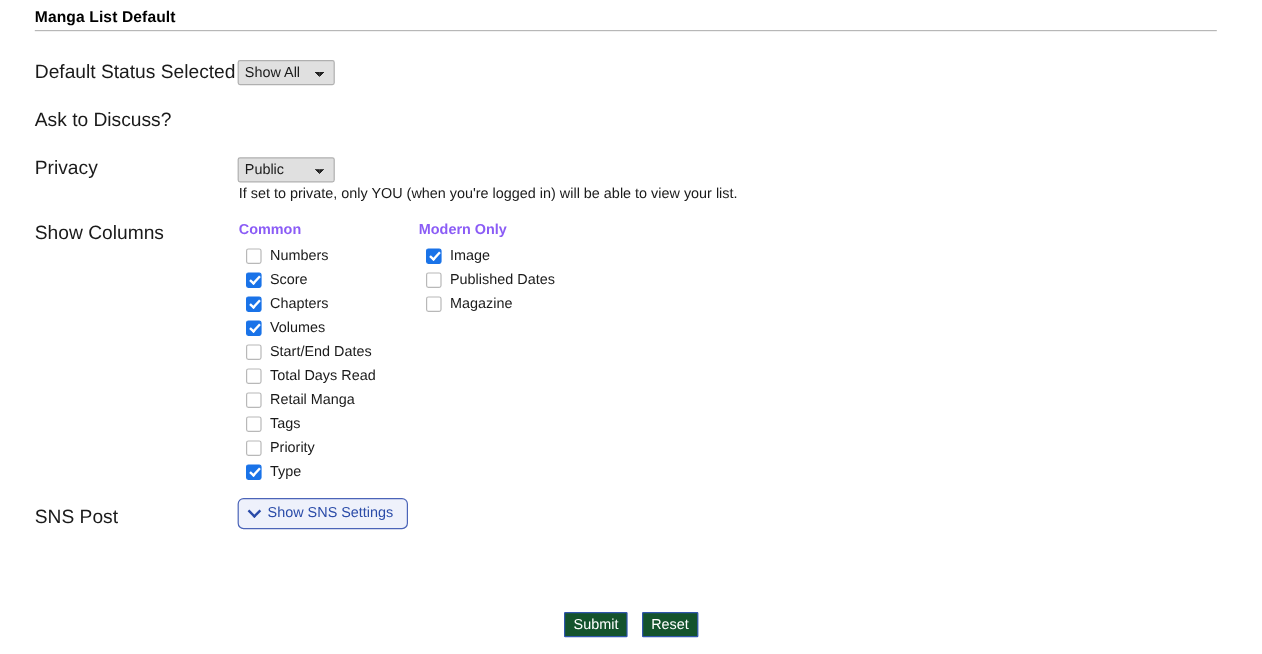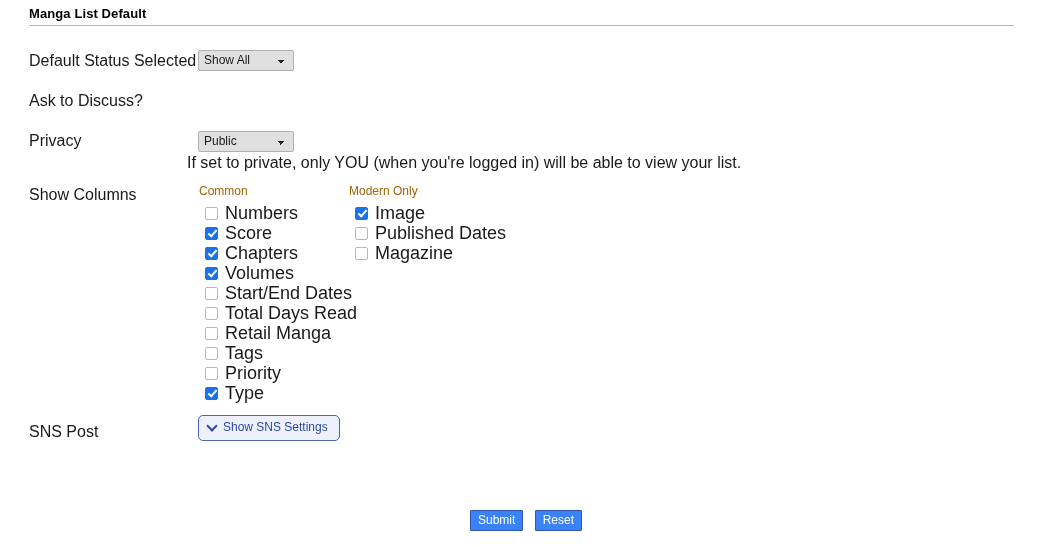--- a/index.html
+++ b/index.html
@@ -76,53 +76,53 @@
     background-image:
       linear-gradient(45deg, transparent 50%, #222 50%),
       linear-gradient(135deg, #222 50%, transparent 50%);
     background-position:
       calc(100% - 12px) 9px,
       calc(100% - 8px) 9px;
     background-size: 4px 4px, 4px 4px;
     background-repeat: no-repeat;
     box-sizing: border-box;
   }
-  select.sel-small { width: 96px; }
+  select.sel-small { width: 81px; }
   select.sel-wide  { width: 371px; }
 
   .hint {
     position: absolute;
-    left: 187px;
-    font-size: 16px;
+    left: 199px;
+    font-size: 12px;
     color: #1a1a1a;
     white-space: nowrap;
   }
 
   
   .col-head {
     font-size: 12px;
-    font-weight: normal;
-    color: #a16207;
+    font-weight: bold;
+    color: #8b5cf6;
     margin: 0 0 5px 0;
   }
   .cb-col {
     position: absolute;
     top: 0;
   }
   .cb-col.common  { left: 199px; }
   .cb-col.modern  { left: 349px; }
 
   .cb-row {
     display: flex;
     align-items: center;
     height: 20px;
     margin-left: 6px;
   }
   .cb-label {
-    font-size: 18px;
+    font-size: 12px;
     color: #1a1a1a;
     margin-left: 7px;
     white-space: nowrap;
   }
   input[type="checkbox"] {
     -webkit-appearance: none;
     -moz-appearance: none;
     appearance: none;
     width: 13px;
     height: 13px;
@@ -189,21 +189,21 @@
     position: absolute;
     left: 0;
     top: 510px;
     width: 1052px;
     text-align: center;
   }
   .btn {
     font-family: "Liberation Sans", sans-serif;
     font-size: 12px;
     color: #ffffff;
-    background: #3b82f6;
+    background: #14532d;
     border: 1px solid #3056ad;
     border-radius: 1px;
     padding: 2px 7px 3px 7px;
     margin: 0 4px;
     cursor: pointer;
     line-height: 14px;
   }
 </style>
 </head>
 <body>

